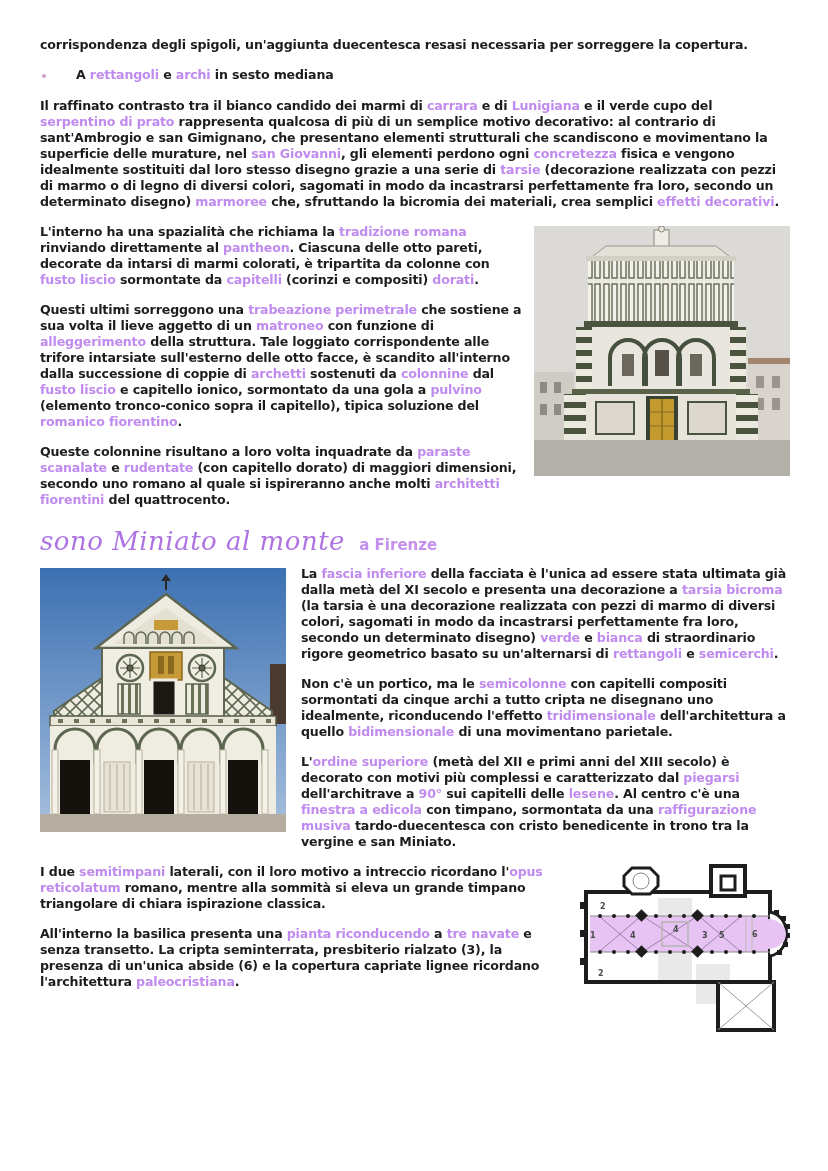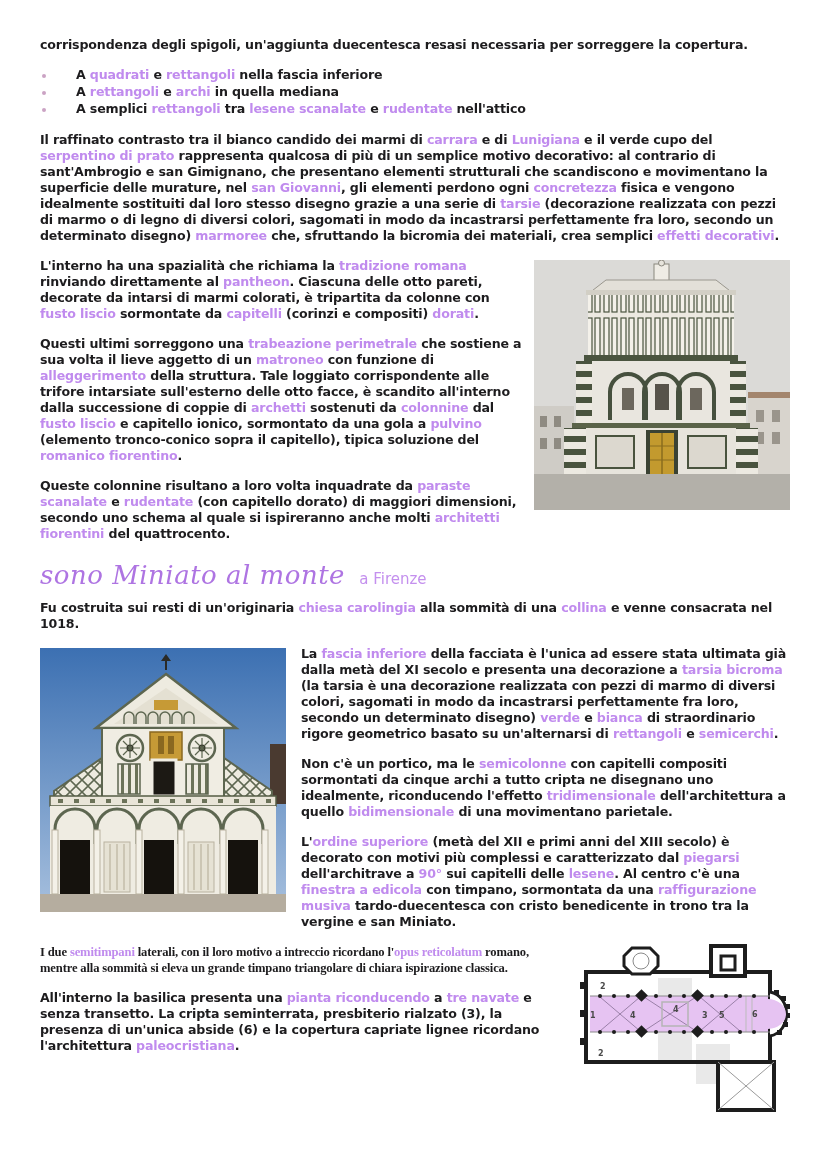--- a/index.html
+++ b/index.html
@@ -40,38 +40,36 @@
   figure svg{display:block;width:100%;height:100%;}
   .heading-row{margin:4px 0 10px 0;}
   .heading-script{
     font-family:"DejaVu Serif", serif;
     font-style:italic;font-weight:normal;
     font-size:26px;line-height:30px;
     color:var(--heading-script);
     letter-spacing:0.5px;
   }
   .heading-sub{
-    font-size:15px;font-weight:400;
+    font-size:15px;font-weight:700;
     color:var(--heading-sub);
     margin-left:10px;letter-spacing:0;
   }
-  .tight{margin-bottom:0;font-family:Liberation Serif, serif;}
+  .tight{margin-bottom:0;}
 </style>
 </head>
 <body>
 
 <div class="page">
   <div class="content">
 
     <p class="par"><span>corrispondenza degli spigoli, un'aggiunta duecentesca resasi necessaria per sorreggere la copertura.</span></p>
 
     <ul class="bullets">
-      <li><span>A </span><span class="hl">quadrati</span><span> e </span><span class="hl">rettangoli</span><span> nella fascia inferiore</span></li>
-      <li><span>A </span><span class="hl">rettangoli</span><span> e </span><span class="hl">archi</span><span> in quella mediana</span></li>
-      <li><span>A semplici </span><span class="hl">rettangoli</span><span> tra </span><span class="hl">lesene scanalate</span><span> e </span><span class="hl">rudentate</span><span> nell'attico</span></li>
+      <li><span>A </span><span class="hl">rettangoli</span><span> e </span><span class="hl">archi</span><span> in sesto mediana</span></li>
     </ul>
 
     <p class="par"><span>Il raffinato contrasto tra il bianco candido dei marmi di </span><span class="hl">carrara</span><span> e di </span><span class="hl">Lunigiana</span><span> e il verde cupo del </span><span class="hl">serpentino di prato</span><span> rappresenta qualcosa di più di un semplice motivo decorativo: al contrario di sant'Ambrogio e san Gimignano, che presentano elementi strutturali che scandiscono e movimentano la superficie delle murature, nel </span><span class="hl">san Giovanni</span><span>, gli elementi perdono ogni </span><span class="hl">concretezza</span><span> fisica e vengono idealmente sostituiti dal loro stesso disegno grazie a una serie di </span><span class="hl">tarsie</span><span> (decorazione realizzata con pezzi di marmo o di legno di diversi colori, sagomati in modo da incastrarsi perfettamente fra loro, secondo un determinato disegno) </span><span class="hl">marmoree</span><span> che, sfruttando la bicromia dei materiali, crea semplici </span><span class="hl">effetti decorativi</span><span>.</span></p>
 
     <section class="block">
       <figure class="fig-baptistery">
         <svg viewBox="0 0 256 250">
           <defs>
             <pattern id="gstripe" width="8" height="13" patternUnits="userSpaceOnUse">
               <rect width="8" height="13" fill="#ece9e1"></rect>
@@ -129,29 +127,28 @@
             <rect x="116" y="173" width="24" height="41" fill="#c39a2e"></rect>
             <line x1="128" y1="173" x2="128" y2="214" stroke="#8a6c1e" stroke-width="1.5"></line>
             <line x1="116" y1="186" x2="140" y2="186" stroke="#8a6c1e" stroke-width="1"></line>
             <line x1="116" y1="200" x2="140" y2="200" stroke="#8a6c1e" stroke-width="1"></line>
           </g>
         </svg>
       </figure>
 
       <p class="par"><span>L'interno ha una spazialità che richiama la </span><span class="hl">tradizione romana</span><span> rinviando direttamente al </span><span class="hl">pantheon</span><span>. Ciascuna delle otto pareti, decorate da intarsi di marmi colorati, è tripartita da colonne con </span><span class="hl">fusto liscio</span><span> sormontate da </span><span class="hl">capitelli</span><span> (corinzi e compositi) </span><span class="hl">dorati</span><span>.</span></p>
       <p class="par"><span>Questi ultimi sorreggono una </span><span class="hl">trabeazione perimetrale</span><span> che sostiene a sua volta il lieve aggetto di un </span><span class="hl">matroneo</span><span> con funzione di </span><span class="hl">alleggerimento</span><span> della struttura. Tale loggiato corrispondente alle trifore intarsiate sull'esterno delle otto facce, è scandito all'interno dalla successione di coppie di </span><span class="hl">archetti</span><span> sostenuti da </span><span class="hl">colonnine</span><span> dal </span><span class="hl">fusto liscio</span><span> e capitello ionico, sormontato da una gola a </span><span class="hl">pulvino</span><span> (elemento tronco-conico sopra il capitello), tipica soluzione del </span><span class="hl">romanico fiorentino</span><span>.</span></p>
-      <p class="par"><span>Queste colonnine risultano a loro volta inquadrate da </span><span class="hl">paraste scanalate</span><span> e </span><span class="hl">rudentate</span><span> (con capitello dorato) di maggiori dimensioni, secondo uno schema al quale si ispireranno anche molti </span><span class="hl">architetti fiorentini</span><span> del quattrocento.</span></p>
+      <p class="par"><span>Queste colonnine risultano a loro volta inquadrate da </span><span class="hl">paraste scanalate</span><span> e </span><span class="hl">rudentate</span><span> (con capitello dorato) di maggiori dimensioni, secondo uno romano al quale si ispireranno anche molti </span><span class="hl">architetti fiorentini</span><span> del quattrocento.</span></p>
     </section>
 
     <div class="heading-row">
       <span class="heading-script">sono Miniato al monte</span>
       <span class="heading-sub">a Firenze</span>
     </div>
 
-    <p class="par"><span>Fu costruita sui resti di un'originaria </span><span class="hl">chiesa carolingia</span><span> alla sommità di una </span><span class="hl">collina</span><span> e venne consacrata nel 1018.</span></p>
 
     <section class="block">
       <figure class="fig-sanminiato">
         <svg viewBox="0 0 246 264">
           <defs>
             <linearGradient id="skyblue" x1="0" y1="0" x2="0" y2="1">
               <stop offset="0" stop-color="#3c70b2"></stop>
               <stop offset="1" stop-color="#a7c0de"></stop>
             </linearGradient>
             <pattern id="lattice" width="12" height="12" patternUnits="userSpaceOnUse">

